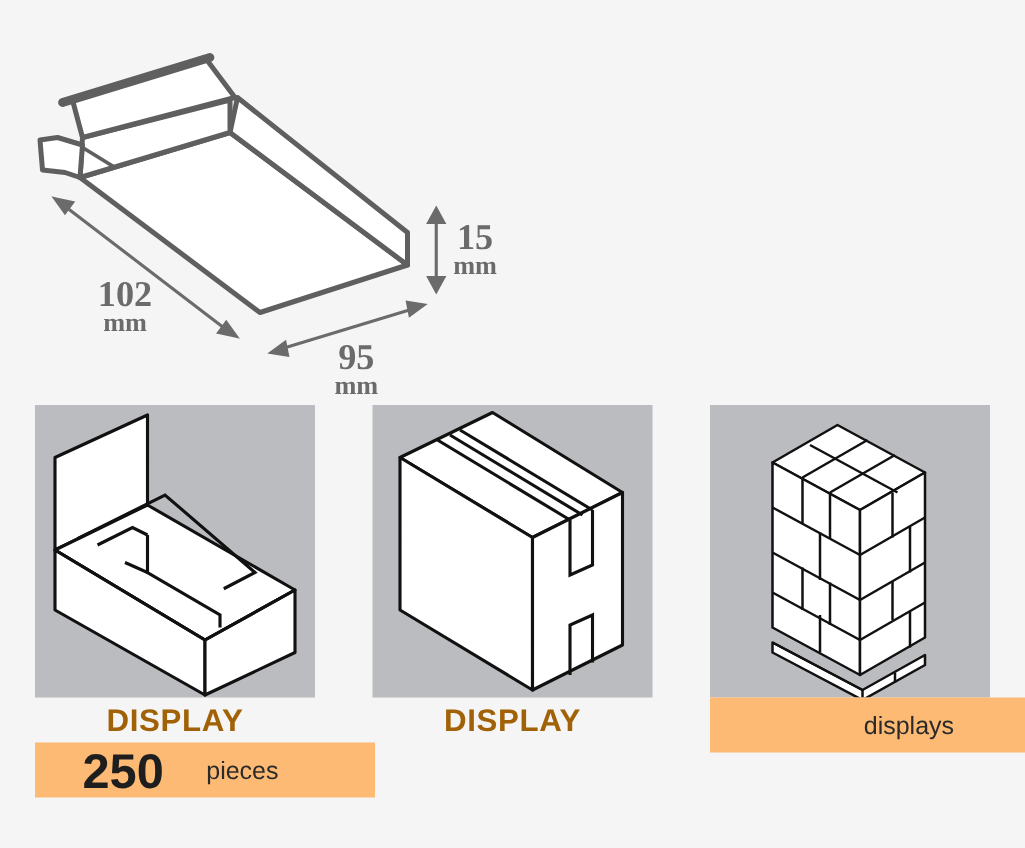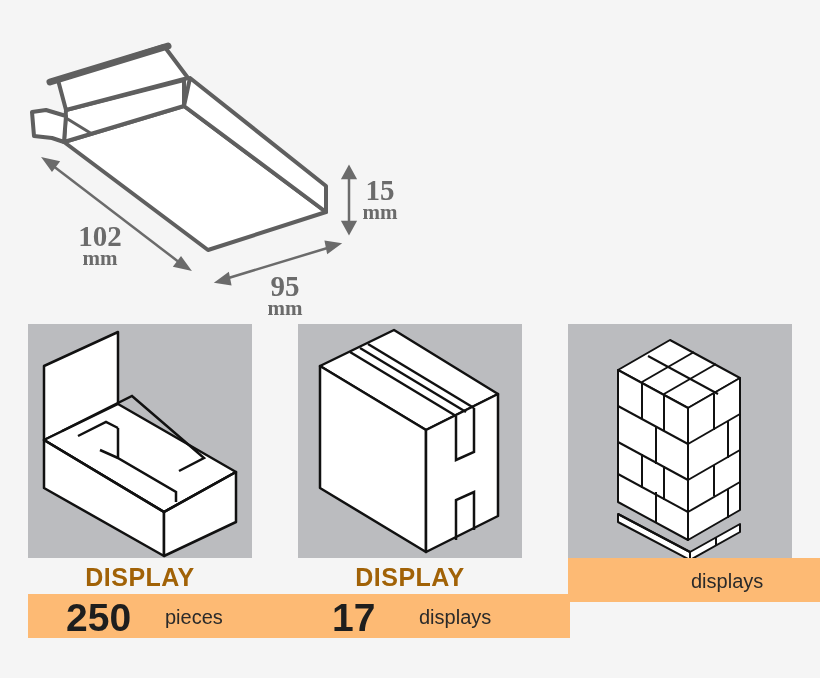--- a/index.html
+++ b/index.html
@@ -102,24 +102,20 @@
       <g fill="none" stroke="#111" stroke-width="2.5">
         <line x1="52" y1="28" x2="158" y2="92"></line>
         <line x1="62" y1="24" x2="168" y2="88"></line>
         <line x1="70" y1="20" x2="176" y2="84"></line>
         <polyline points="158,92 158,136 176,128 176,84"></polyline>
         <polyline points="158,216 158,176 176,168 176,206"></polyline>
       </g>
     </svg>
   </div>
   <div class="title">DISPLAY</div>
-  <div class="value-bar">
-    <span class="num" style="left:34px;">17</span>
-    <span class="unit" style="left:121px;">displays</span>
-  </div>
 </div>
 
 <div class="panel" style="left:568px;">
   <div class="icon-box">
     <svg width="224" height="234" viewBox="0 0 224 234">
       <g fill="#ffffff" stroke="#111" stroke-width="2" stroke-linejoin="round">
 
         <polygon points="50,190 122,228 172,200 172,208 122,236 50,198"></polygon>
 
         <polygon points="50,46 102,16 172,54 120,84"></polygon>

